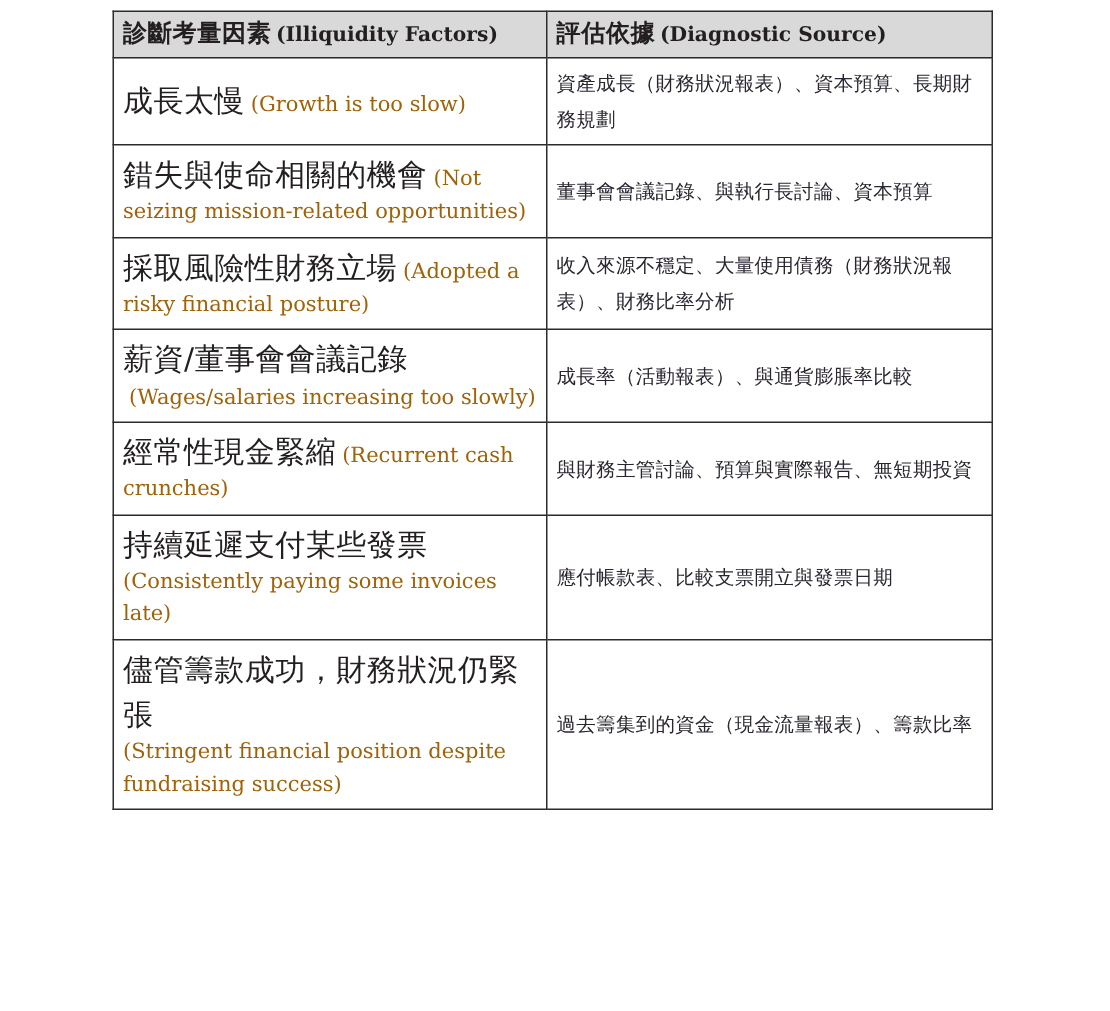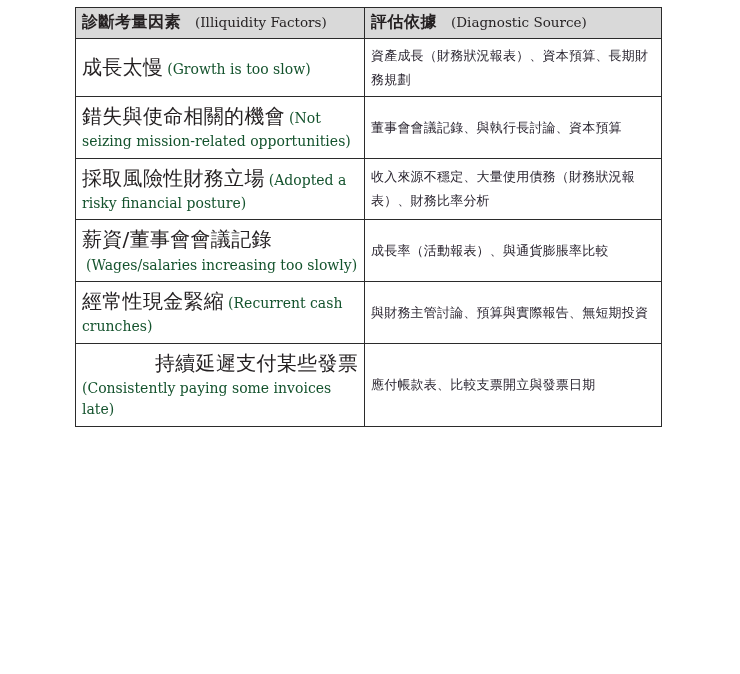--- a/index.html
+++ b/index.html
@@ -57,56 +57,56 @@
 
   .hdr-cjk {
     font-family: "DejaVu Sans", "Liberation Sans", sans-serif;
     font-weight: bold;
     font-size: 16px;
     letter-spacing: 0.5px;
   }
   .hdr-en {
     font-family: "DejaVu Serif", "Liberation Serif", serif;
     font-size: 13.5px;
-    font-weight: normal;
-    margin-left: 14px;
+    font-weight: bold;
+    margin-left: 3px;
   }
 
   
   td.col-factor {
     line-height: 1.52;
     font-size: 14px;
   }
   td.col-factor .cjk {
     font-family: "DejaVu Sans", "Liberation Sans", sans-serif;
     font-weight: normal;
     font-size: 20px;
     letter-spacing: 0.3px;
   }
   td.col-factor .en {
     font-family: "DejaVu Serif", "Liberation Serif", serif;
     font-weight: normal;
     font-size: 14px;
-    color: #14532d;
+    color: #a16207;
   }
   td.col-factor .en.gap { margin-left: 4px; }
 
   
   td.col-source {
     line-height: 1.5;
   }
   td.col-source .cjk-reg {
     font-family: "DejaVu Sans", "Liberation Sans", sans-serif;
     font-weight: normal;
     font-size: 13px;
     letter-spacing: 0.2px;
     color: #2a2530;
   }
 
-  .nowrap-line { display: block; text-align: right; }
+  .nowrap-line { display: block; }
 </style>
 </head>
 <body>
 
 <div class="page">
   <div class="table-wrap">
     <table class="factors-table">
       <colgroup>
         <col class="c1">
         <col class="c2">
@@ -172,17 +172,25 @@
 
         <tr>
           <td class="col-factor">
             <span class="cjk nowrap-line">持續延遲支付某些發票</span><span class="en">(Consistently paying some invoices late)</span>
           </td>
           <td class="col-source">
             <span class="cjk-reg">應付帳款表、比較支票開立與發票日期</span>
           </td>
         </tr>
 
+        <tr>
+          <td class="col-factor">
+            <span class="cjk nowrap-line">儘管籌款成功，財務狀況仍緊張</span><span class="en">(Stringent financial position despite fundraising success)</span>
+          </td>
+          <td class="col-source">
+            <span class="cjk-reg">過去籌集到的資金（現金流量報表）、籌款比率</span>
+          </td>
+        </tr>
 
       </tbody>
     </table>
   </div>
 </div>
 
 </body></html>

